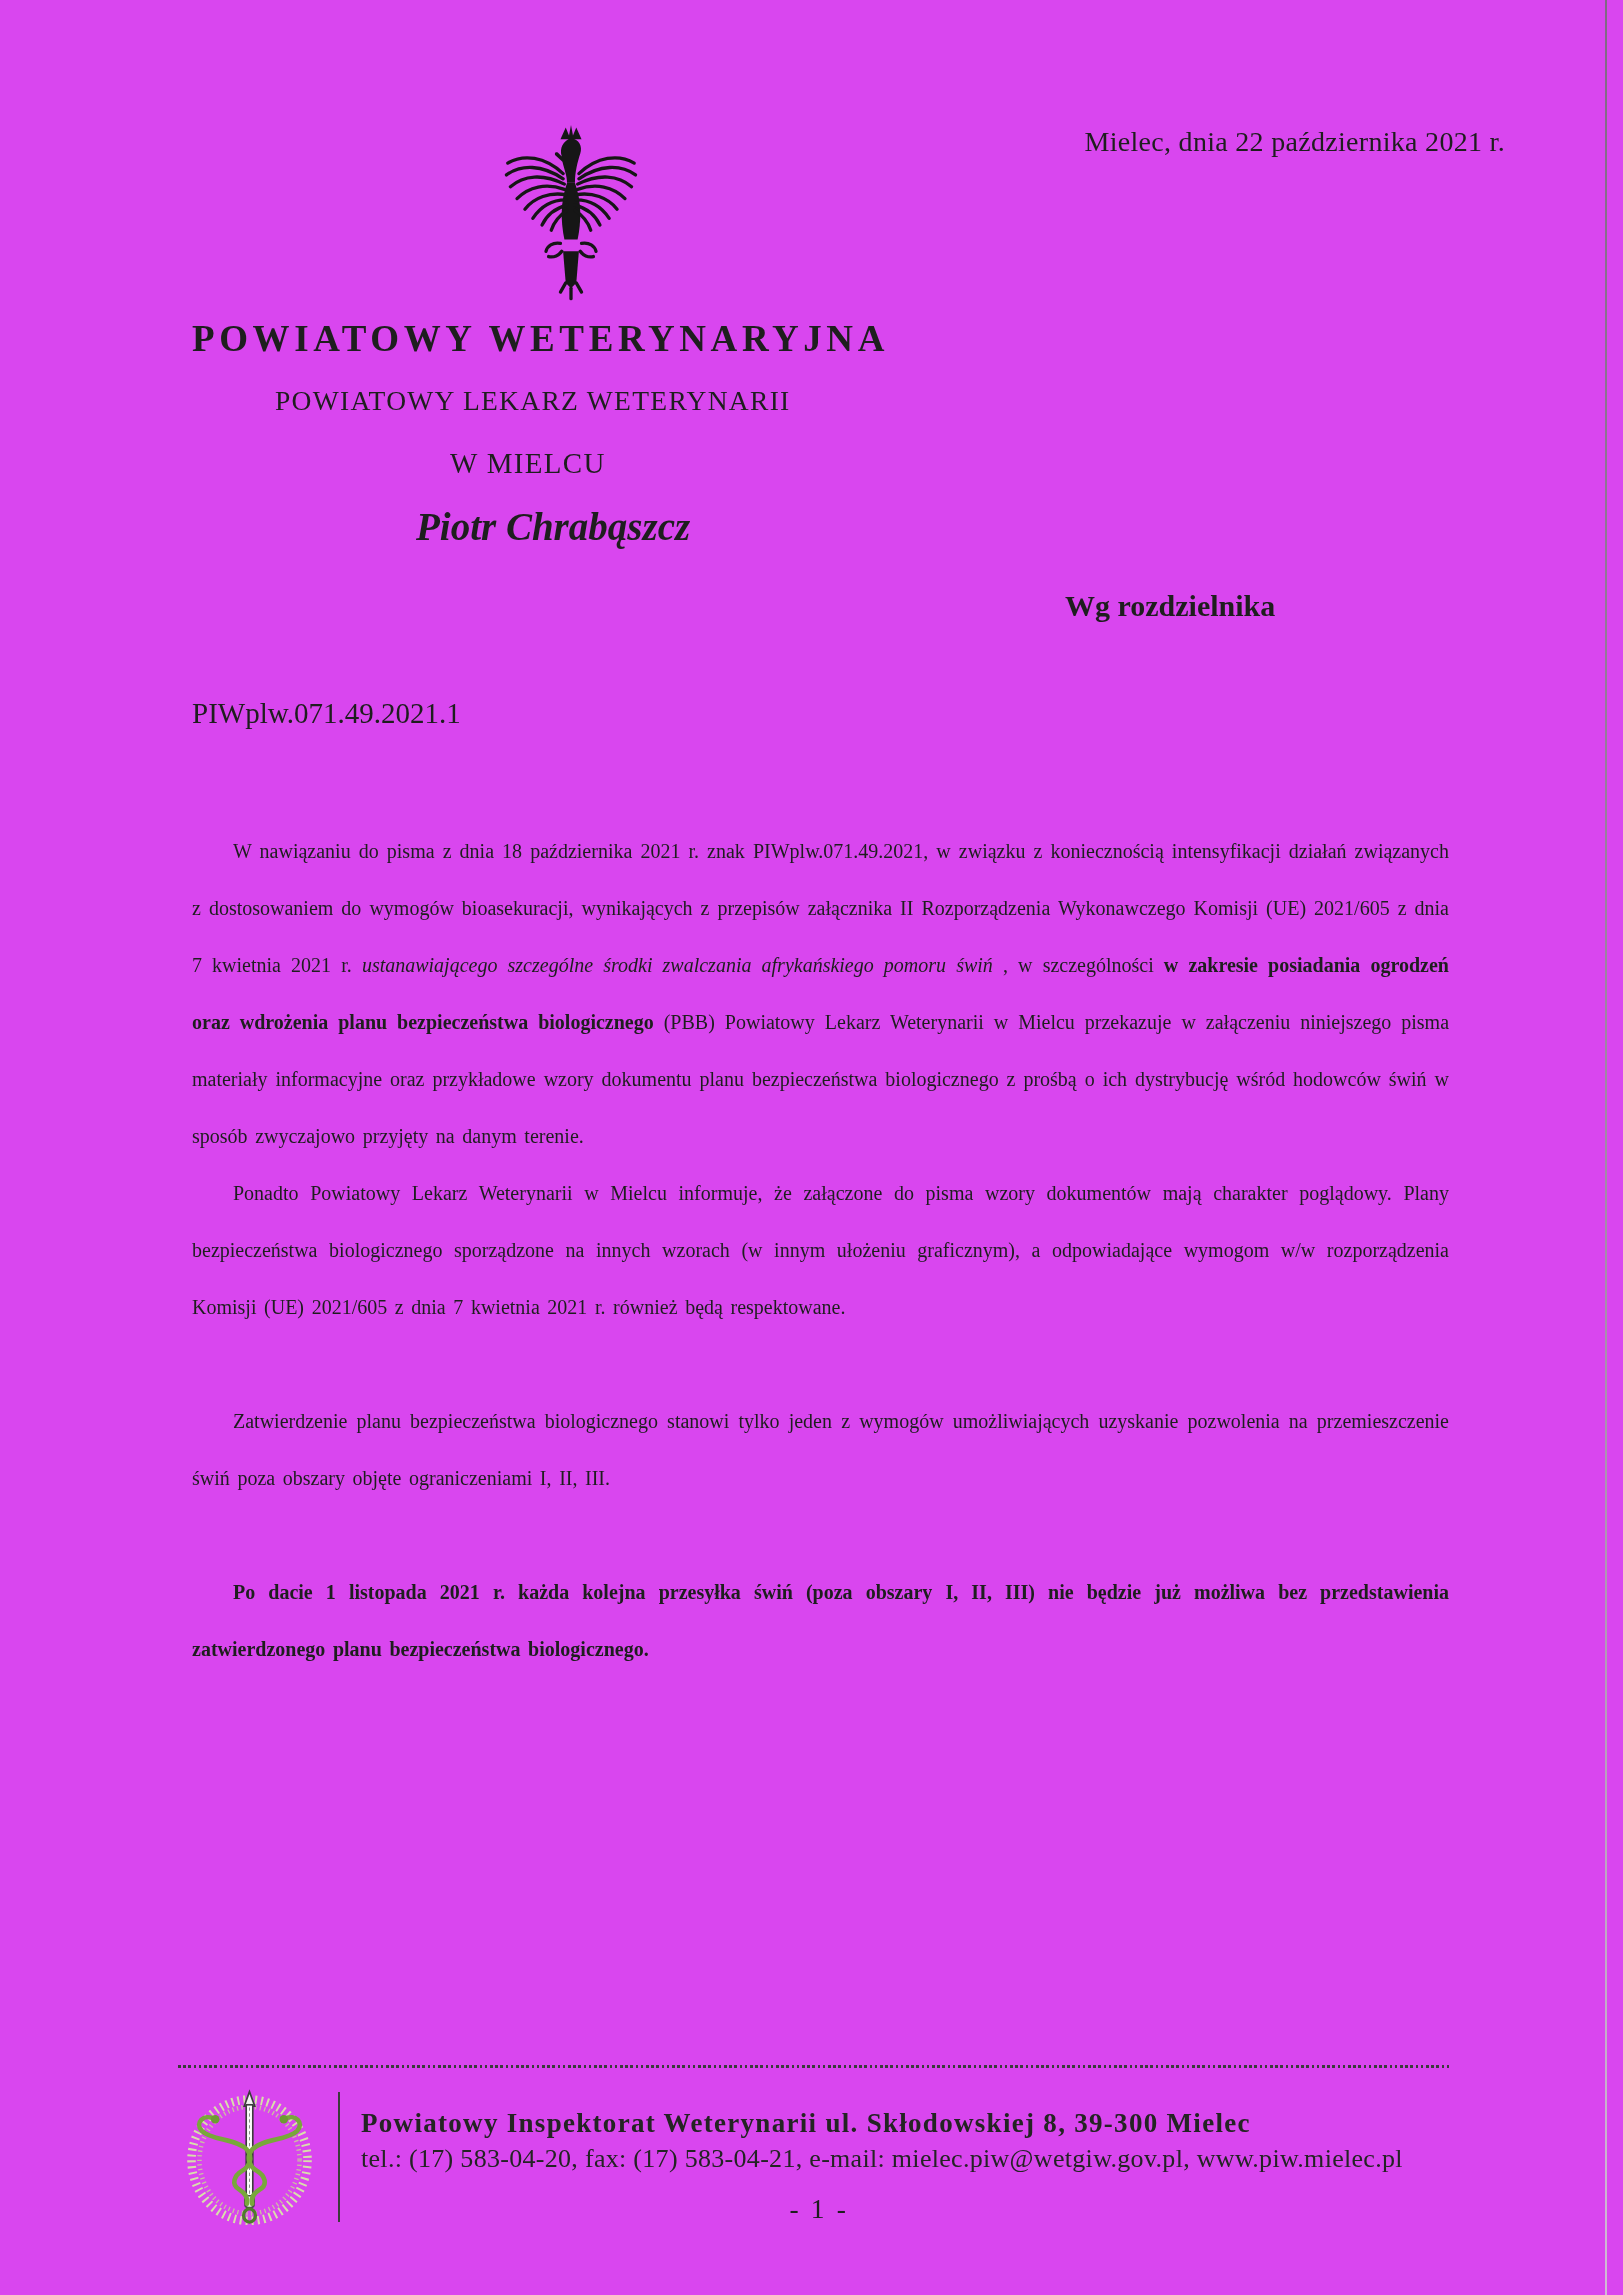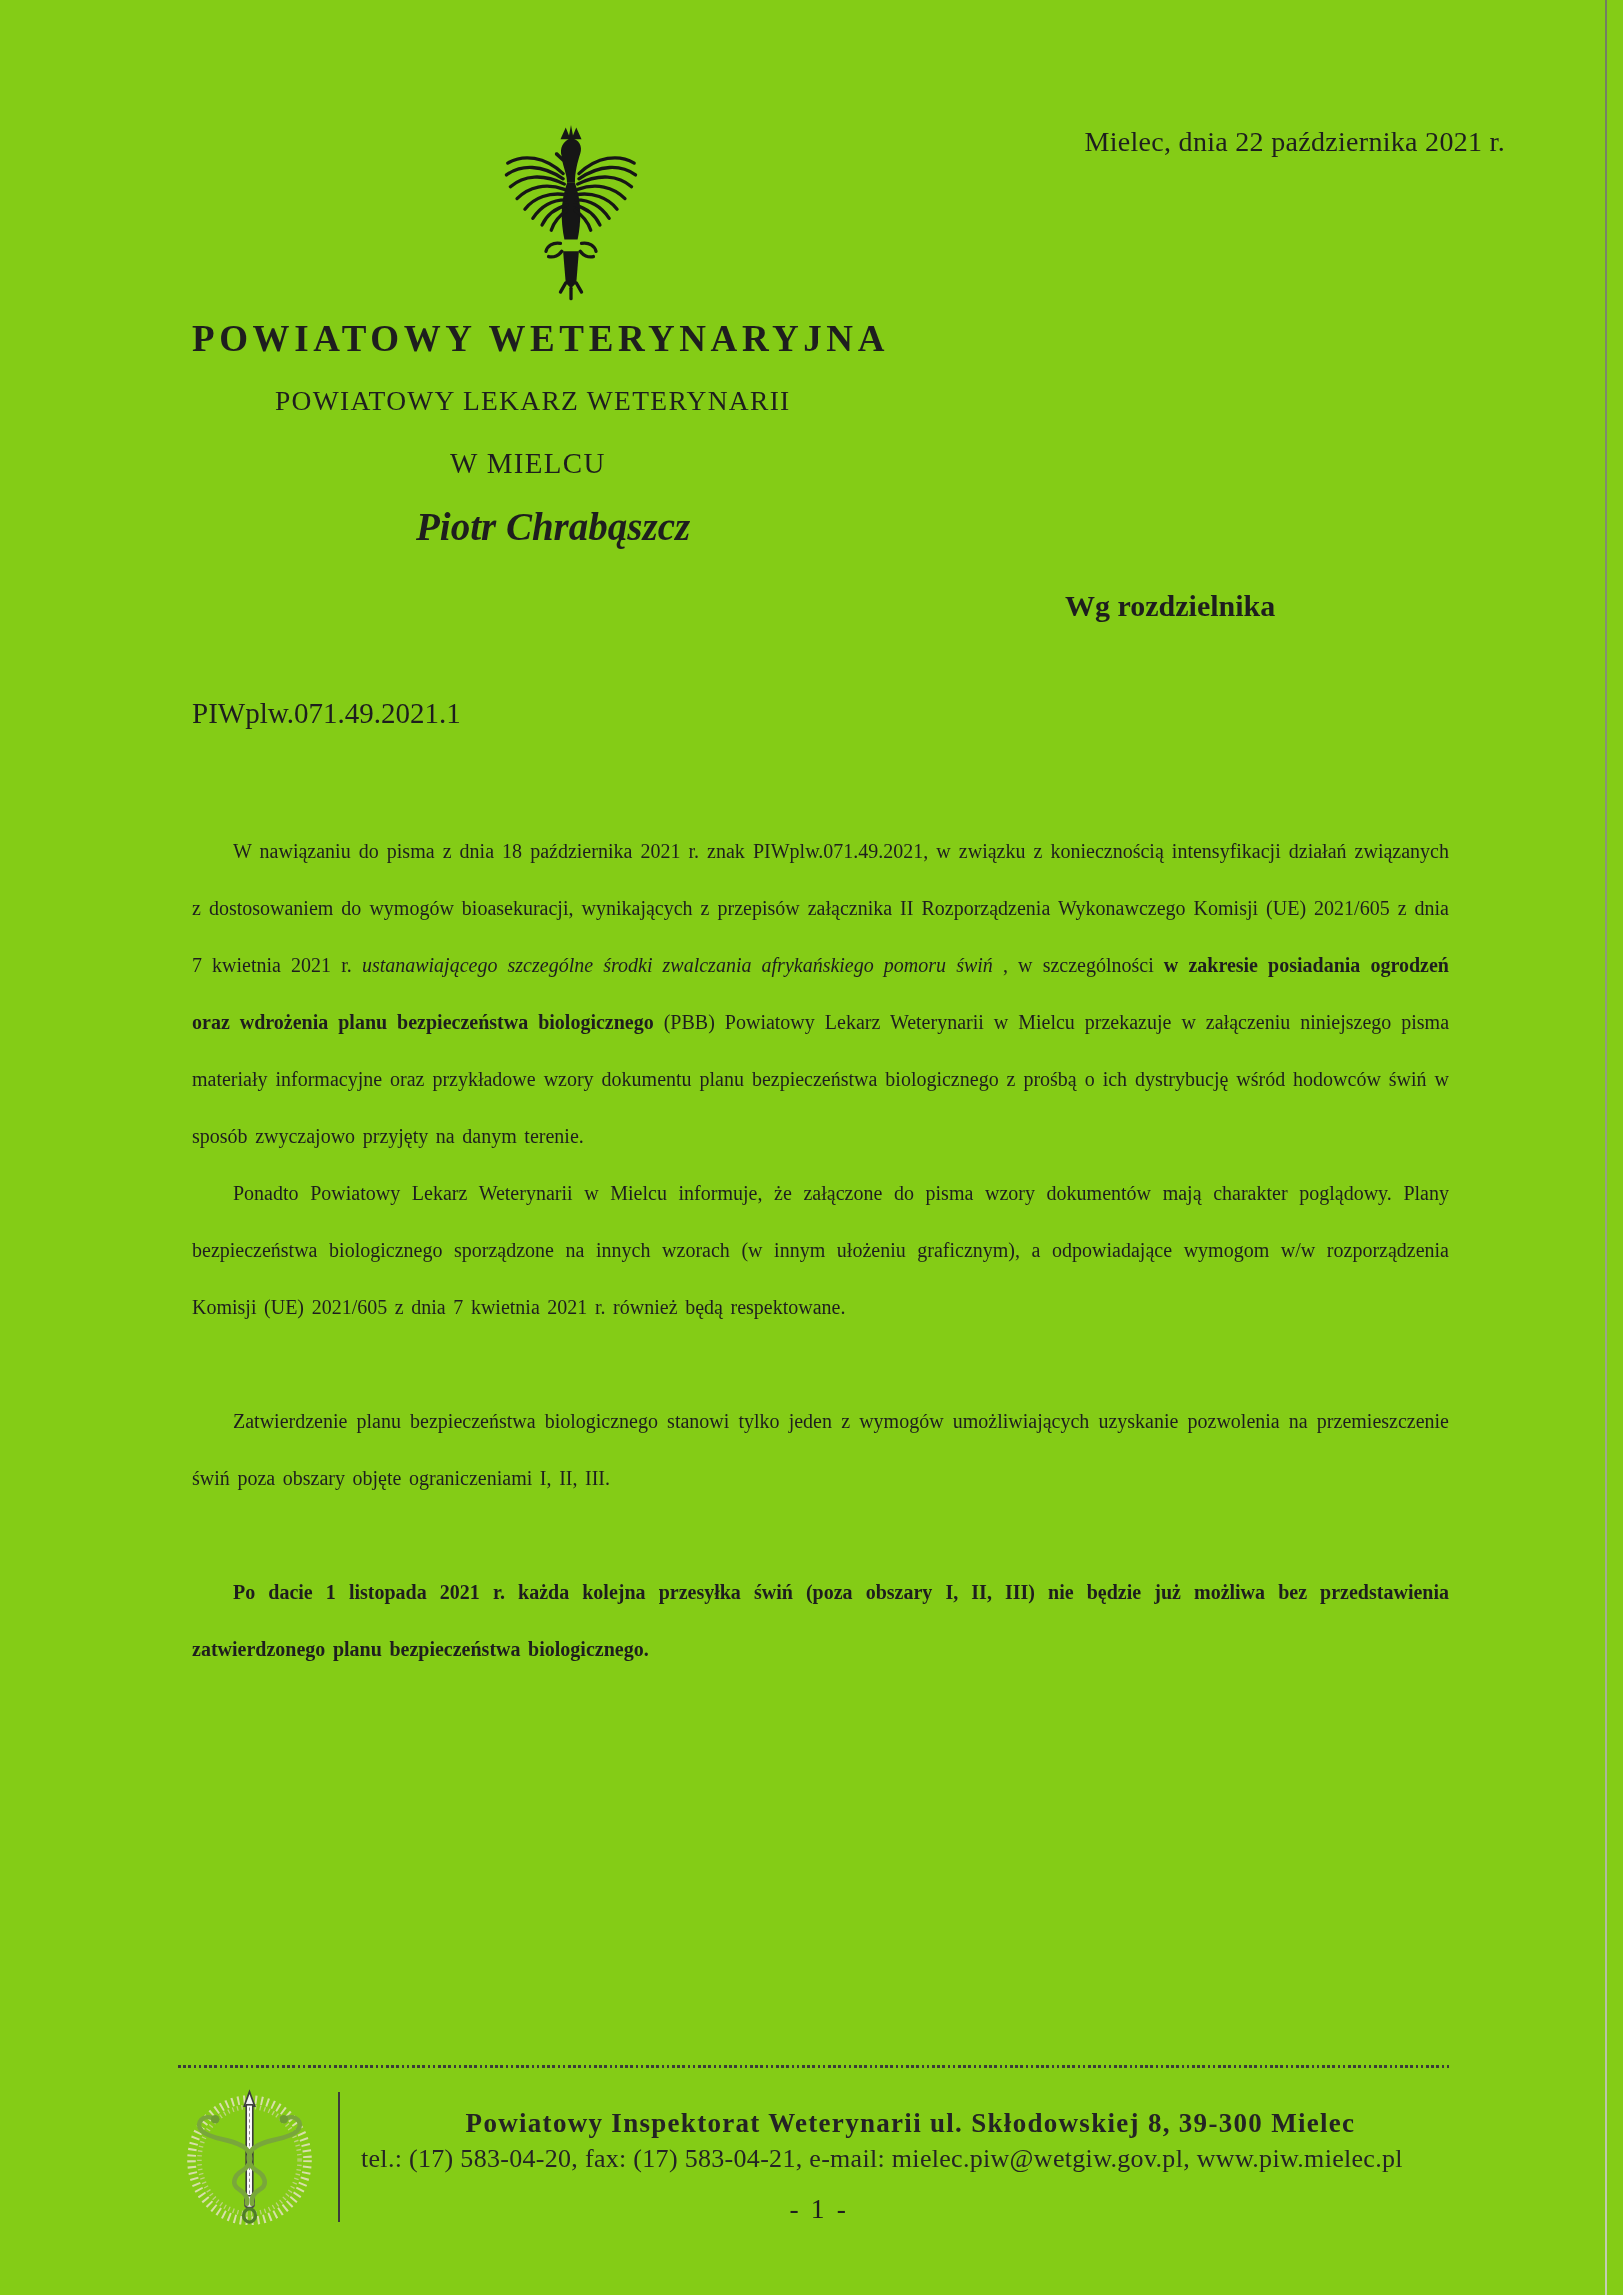--- a/index.html
+++ b/index.html
@@ -1,21 +1,21 @@
 <!DOCTYPE html>
 <html lang="pl" style="font-size:10.5px"><head>
 <meta charset="utf-8">
 <title>Pismo PIW Mielec</title>
 <style>
   html,body{margin:0;padding:0;background:#9a9a9a;}
   .page{
     position:relative;
     width:1624px;height:2295px;
     margin:0 auto;
-    background:#84cc16;
+    background:#d946ef;
     overflow:hidden;
     font-family:"Liberation Serif","DejaVu Serif",serif;
     color:#1e1e1e;
   }
   
   .scan-line{
     position:absolute;left:1605px;top:0;width:2px;height:2295px;
     background:linear-gradient(to bottom,#707070 0%,#8a8a8a 35%,#a8a8a8 70%,#cfcfcf 100%);
     opacity:.85;
   }
@@ -61,21 +61,21 @@
   .dotted-rule{
     position:absolute;left:178px;top:2065px;width:1272px;height:3.3px;
     background:repeating-linear-gradient(90deg,#3a3a3a 0 2.6px,transparent 2.6px 5.2px);
   }
   .f-logo{position:absolute;left:177px;top:2087px;width:145px;height:143px;}
   .f-divider{
     position:absolute;left:338px;top:2092px;width:2px;height:130px;background:#3c3c3c;
   }
   .f-text{position:absolute;left:361px;top:2108px;width:1099px;}
   .f-address{
-    font-size:27px;font-weight:bold;letter-spacing:1.3px;color:#242424;white-space:nowrap;text-align:center;
+    font-size:27px;font-weight:bold;letter-spacing:1.3px;color:#242424;white-space:nowrap;
   }
   .f-contact{
     margin-top:5.2px;font-size:26px;letter-spacing:0.3px;color:#242424;white-space:nowrap;
   }
   .page-num{
     position:absolute;left:361px;top:2193px;width:916px;
     text-align:center;font-size:27.5px;letter-spacing:2.6px;
   }
 </style>
 </head>

